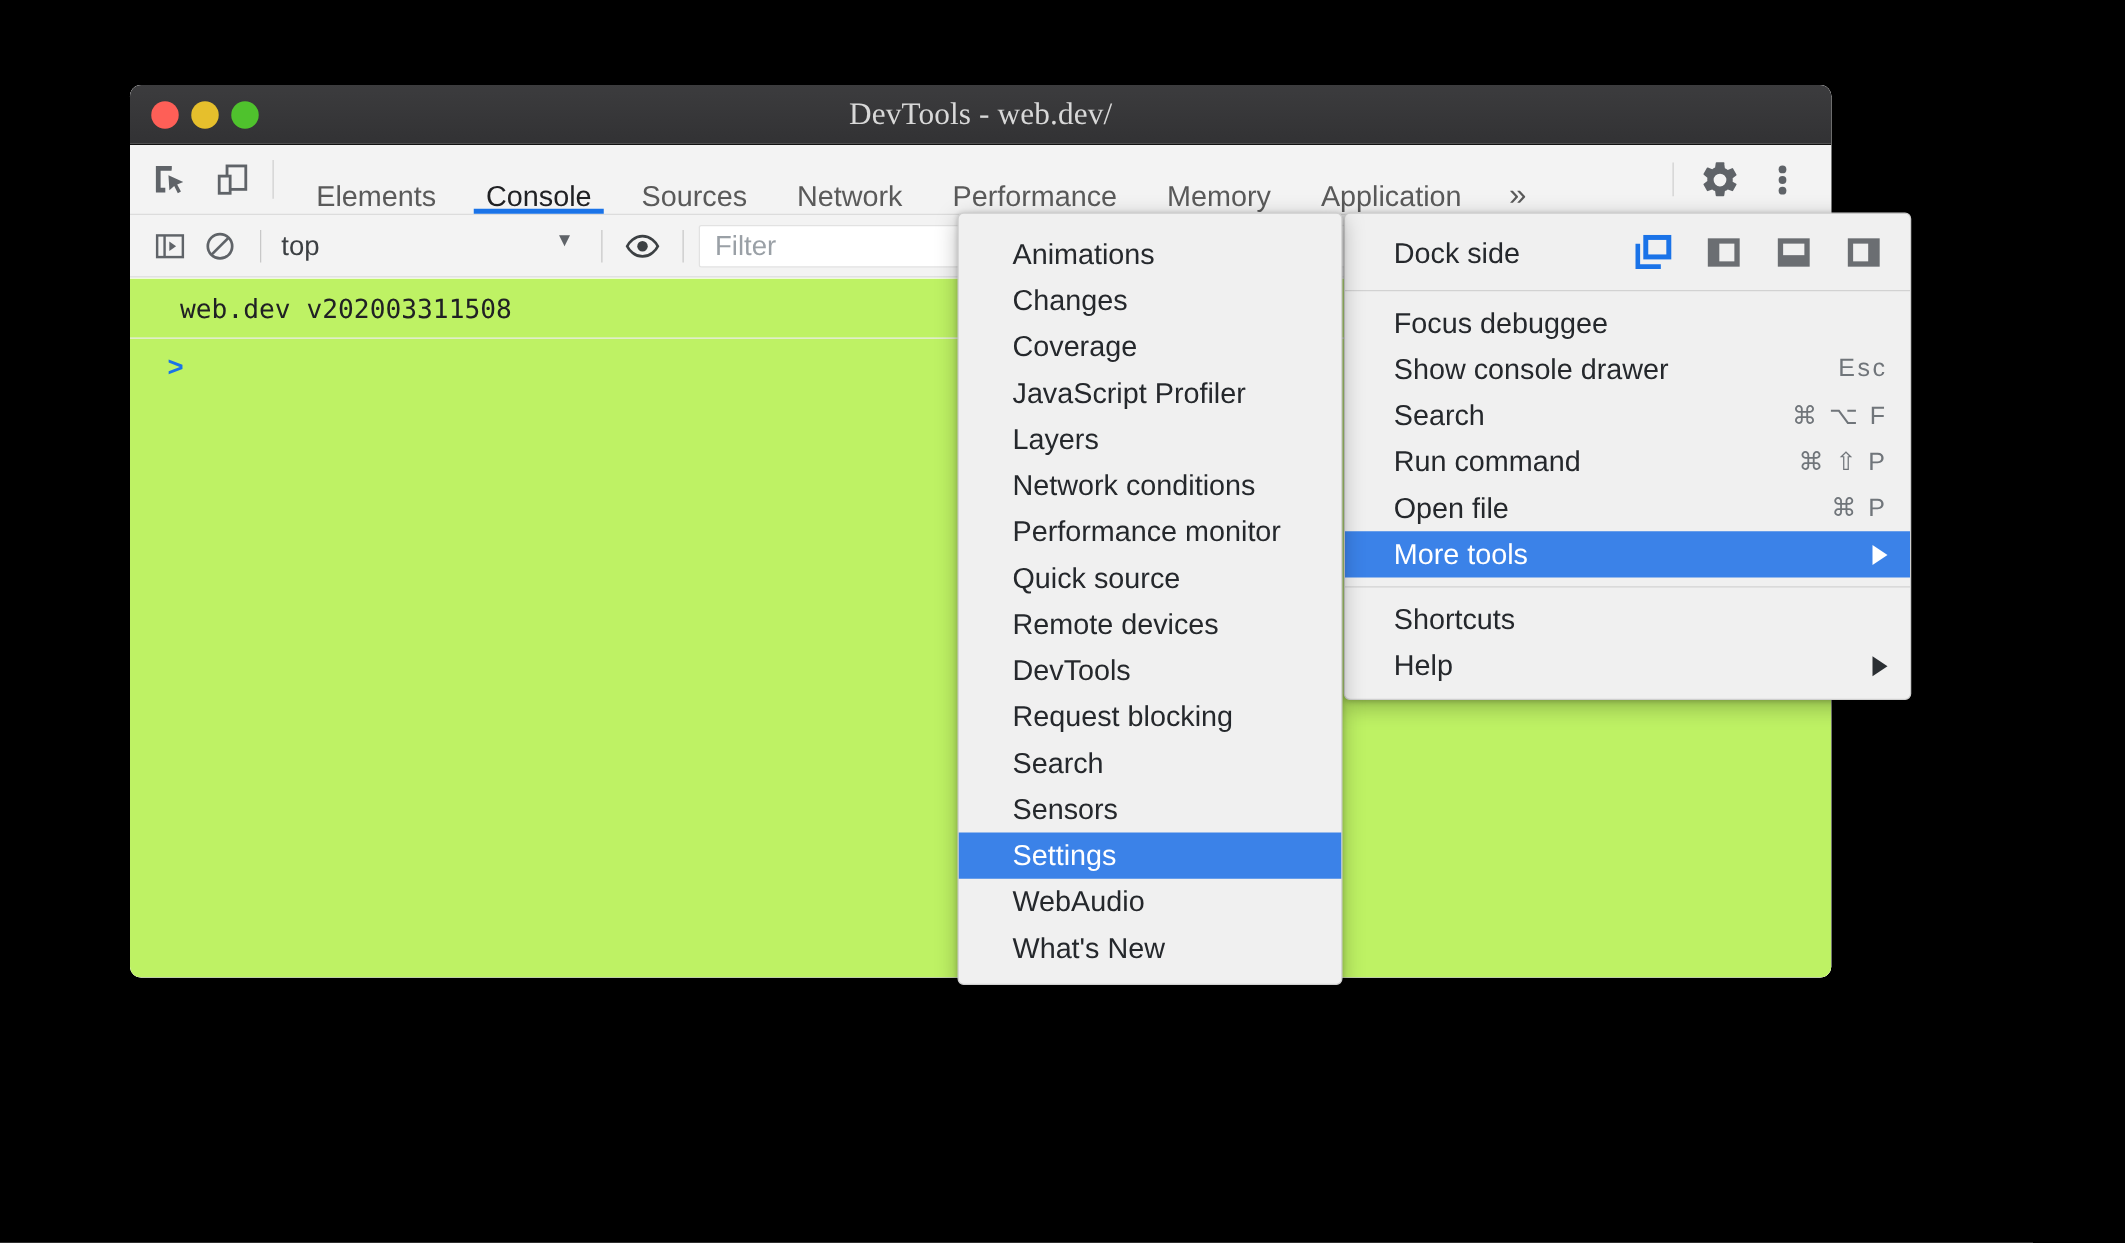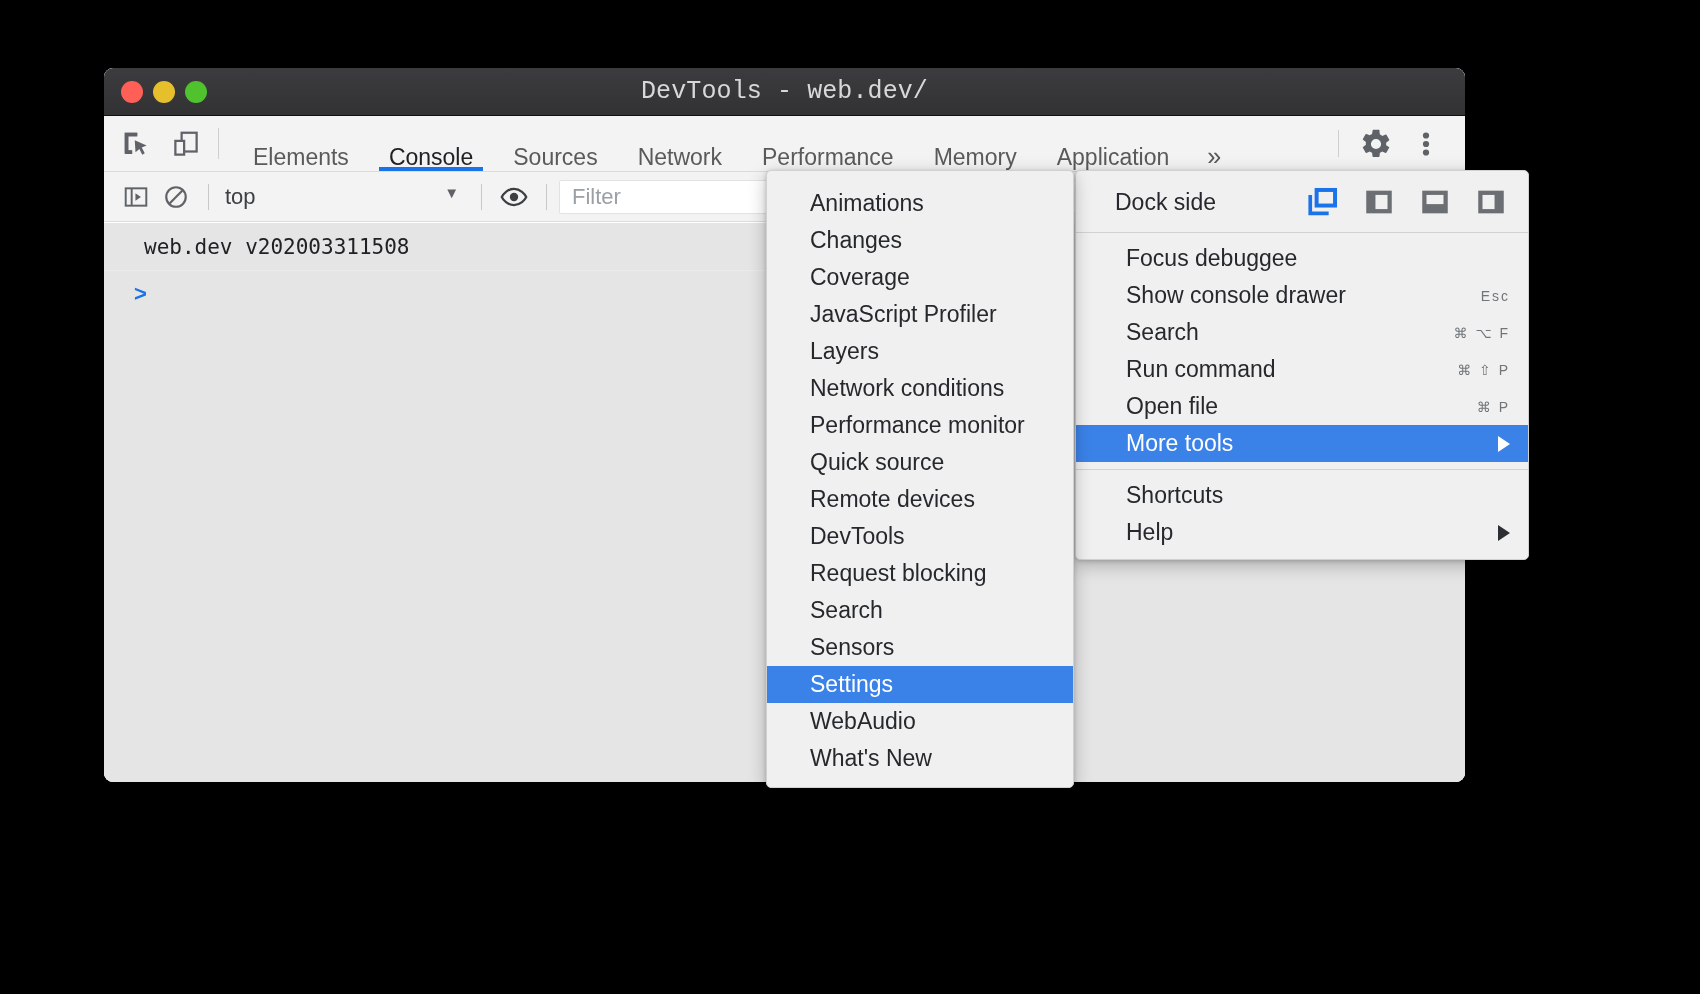--- a/index.html
+++ b/index.html
@@ -37,21 +37,21 @@
     display: flex; align-items: center;
   }
   .traffic { display: flex; gap: 10px; padding-left: 17px; }
   .light { width: 22px; height: 22px; border-radius: 50%; }
   .light.red { background: #FE5F57; }
   .light.yellow { background: #E6BF2C; }
   .light.green { background: #4FC22D; }
   .title-text {
     position: absolute; left: 0; right: 0; text-align: center;
     color: #d8d8d8; font-size: 25px; letter-spacing: 0.1px;
-    font-family: Liberation Mono, monospace;
+    font-family: Liberation Serif, serif;
   }
 
   
   .tabbar {
     height: 56px;
     background: #f3f3f3;
     border-bottom: 1px solid #dcdcdc;
     display: flex; align-items: stretch;
     position: relative;
   }
@@ -104,21 +104,21 @@
   .caret { font-size: 15px; color: #5f6368; }
   .filter-box {
     flex: 1; height: 34px; background: #fff;
     display: flex; align-items: center; padding-left: 12px;
     font-size: 22px; color: #9aa0a6;
     border: 1px solid #e2e2e2; border-radius: 2px;
     margin-right: 10px;
   }
 
   
-  .console-body { position: absolute; left: 0; right: 0; top: 155px; bottom: 0; background: #e5e5e5; }
+  .console-body { position: absolute; left: 0; right: 0; top: 155px; bottom: 0; background: #bef264; }
   .console-row {
     height: 48px; border-bottom: 1px solid #ebebeb;
     display: flex; align-items: center;
     padding-left: 40px;
     font-family: "DejaVu Sans Mono", "Liberation Mono", monospace;
     font-size: 21px; color: #202124;
   }
   .prompt-row {
     height: 46px; display: flex; align-items: center; padding-left: 30px;
   }
@@ -137,38 +137,38 @@
   }
   .menu-item {
     height: 37px;
     display: flex; align-items: center;
     padding-left: 43px; padding-right: 18px;
     white-space: nowrap;
   }
   .menu-item.selected { background: #3b82e8; color: #ffffff; }
   .menu-item .label { flex: 1; }
   .menu-item .shortcut {
-    color: #70757a; font-size: 14px; margin-left: 60px;
+    color: #70757a; font-size: 20px; margin-left: 60px;
     letter-spacing: 2px;
   }
   .submenu-arrow {
     margin-left: 30px; width: 0; height: 0;
     border-left: 12px solid #2b2f33;
     border-top: 8px solid transparent;
     border-bottom: 8px solid transparent;
   }
   .menu-item.selected .submenu-arrow { border-left-color: #ffffff; }
   .menu-sep { height: 1px; background: #d2d2d2; margin: 7px 0; }
 
   
   #main-menu {
     left: 1075px; top: 170px;
     width: 454px;
   }
-  #main-menu .menu-item { padding-left: 50px; }
+  #main-menu .menu-item { padding-left: 39px; }
   .dockside-row {
     display: flex; align-items: center;
     height: 46px; padding-left: 39px; padding-right: 20px;
   }
   .dockside-label { font-size: 23px; color: #25282c; }
   .dock-icons { display: flex; align-items: center; gap: 22px; margin-left: auto; }
   .dock-ico { width: 34px; height: 34px; position: relative; }
 
   
   #more-tools-menu {

